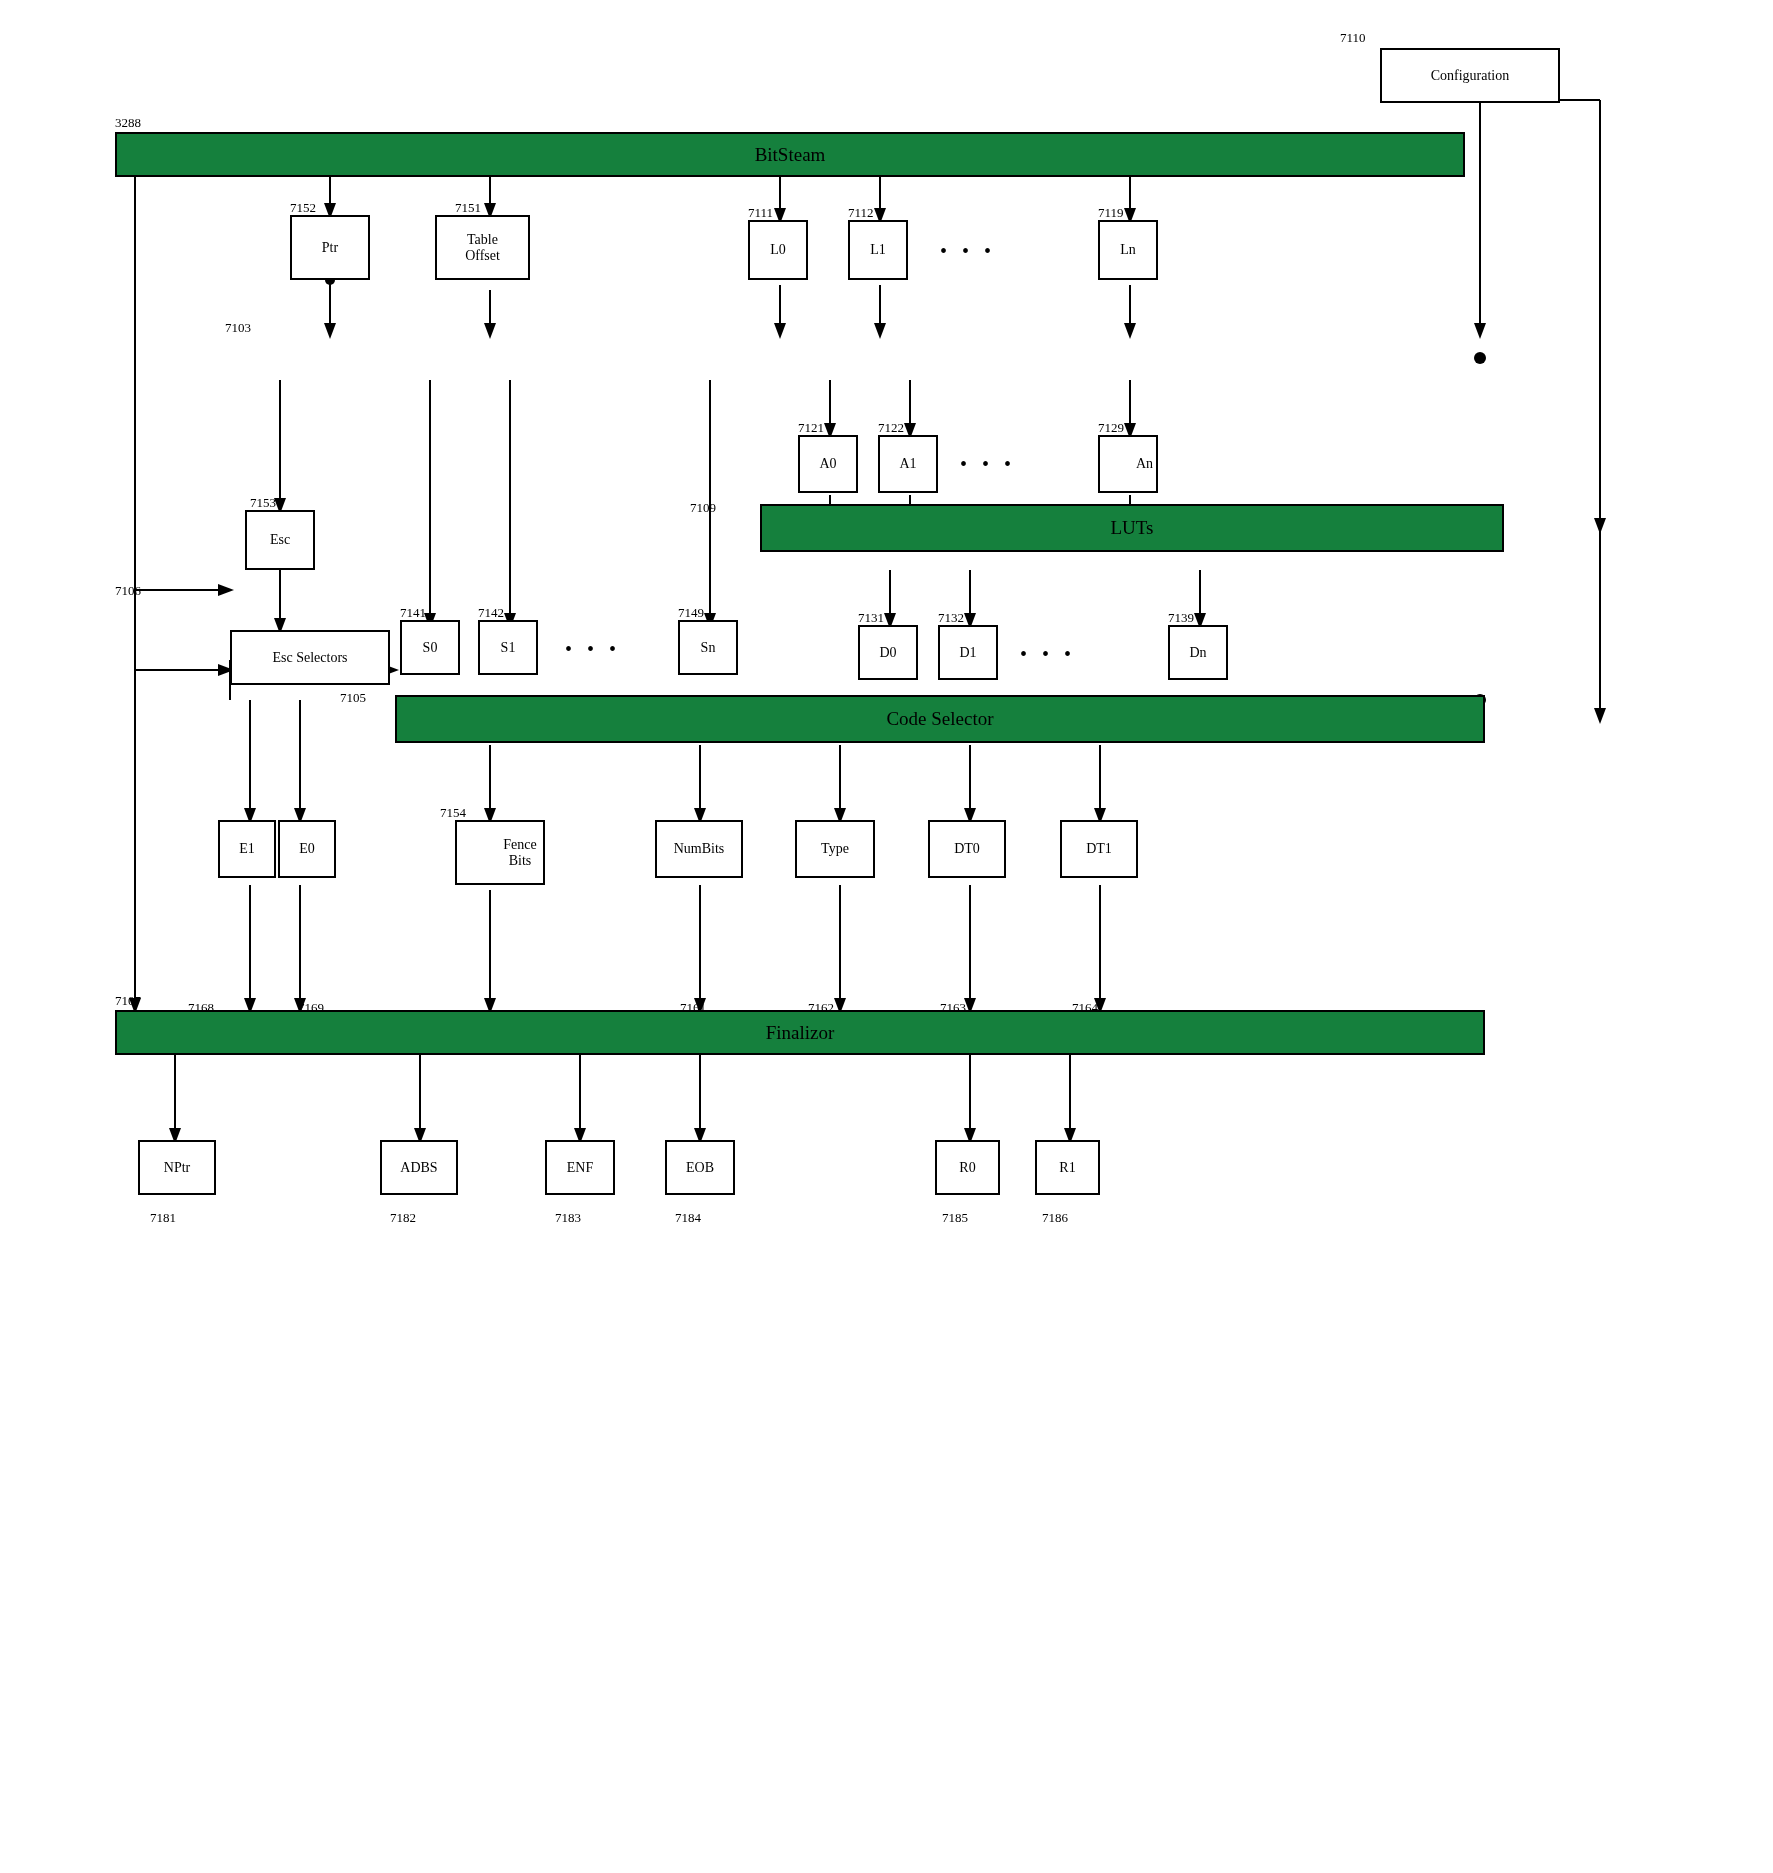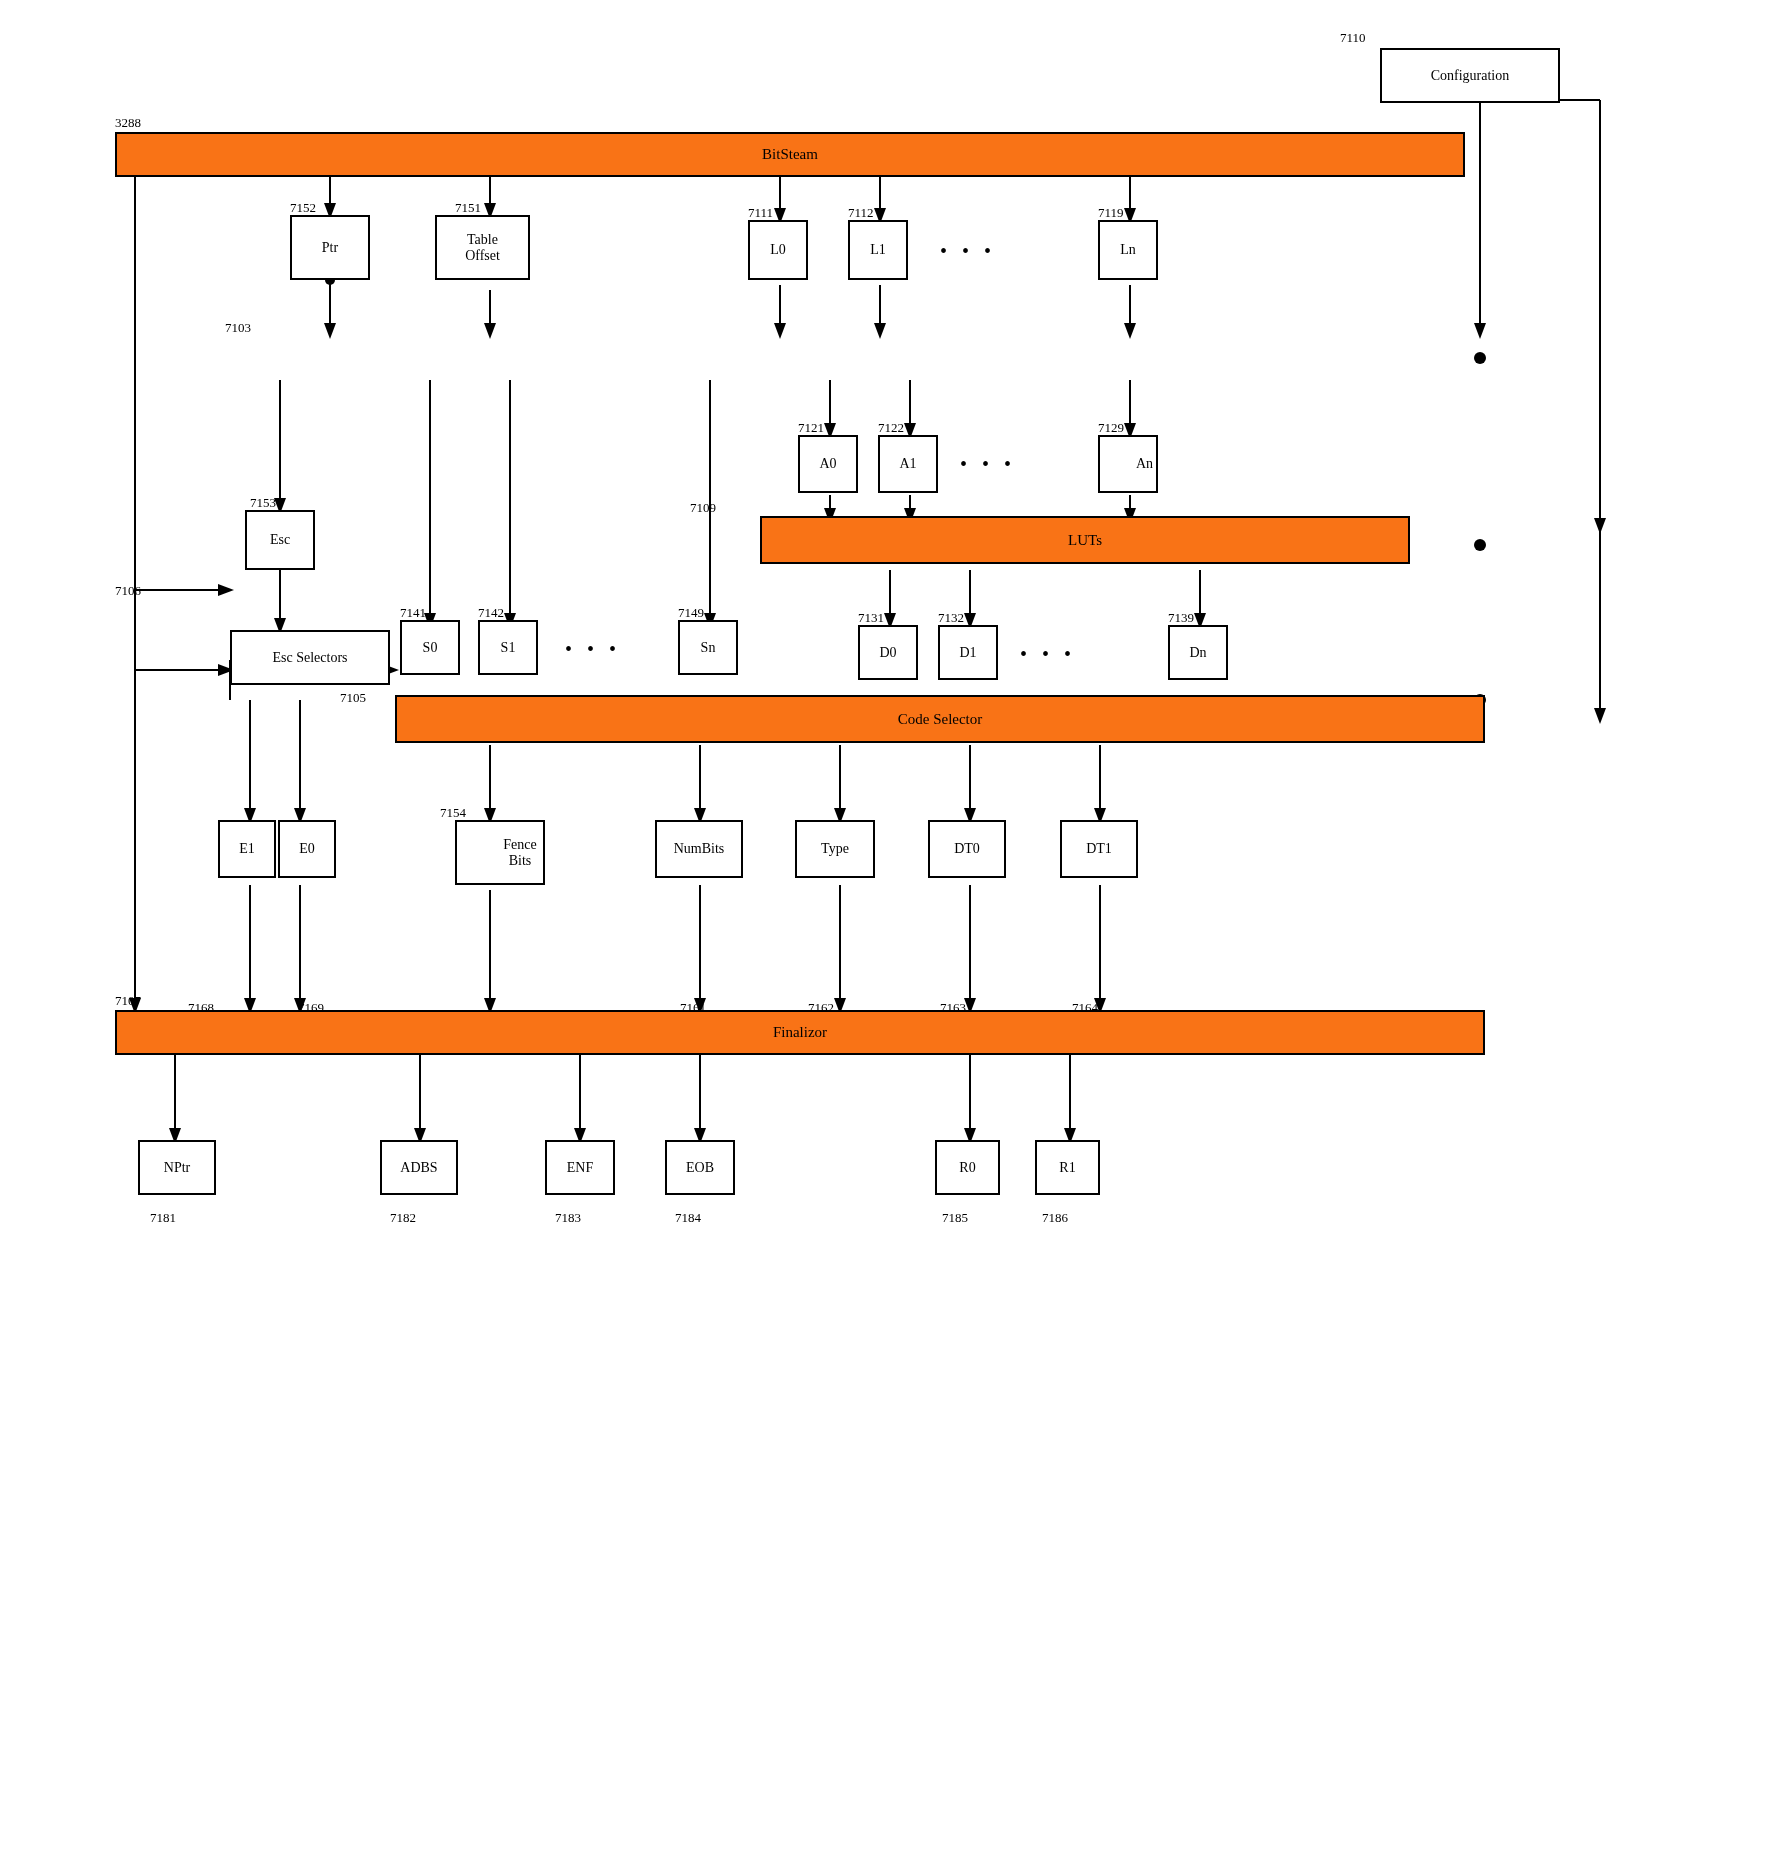--- a/index.html
+++ b/index.html
@@ -24,26 +24,26 @@
       background: #fff;
       display: flex;
       align-items: center;
       justify-content: center;
       text-align: center;
       font-size: 14px;
     }
     .box-wide {
       position: absolute;
       border: 2px solid #000;
-      background: #f97316;
+      background: #15803d;
       display: flex;
       align-items: center;
       justify-content: center;
       text-align: center;
-      font-size: 15px;
+      font-size: 19px;
     }
     .label {
       position: absolute;
       font-size: 13px;
       background: transparent;
     }
     svg.arrows {
       position: absolute;
       top: 0;
       left: 0;
@@ -231,21 +231,21 @@
   </div>
   <div class="label" style="left:878px; top:420px;">7122</div>
 
   <div class="label" style="left:960px; top:453px; font-size:20px; letter-spacing:5px;">• • •</div>
 
   <div class="box" style="left:1098px; top:435px; width:60px; height:58px;padding-left:33px;">
     <span>An</span>
   </div>
   <div class="label" style="left:1098px; top:420px;">7129</div>
 
-  <div class="box-wide" style="left:760px; top:516px; width:650px; height:48px;">
+  <div class="box-wide" style="left:760px; top:504px; width:744px; height:48px;">
     <span>LUTs</span>
   </div>
   <div class="label" style="left:690px; top:500px;">7109</div>
 
   <div class="box" style="left:245px; top:510px; width:70px; height:60px;">
     <span>Esc</span>
   </div>
   <div class="label" style="left:250px; top:495px;">7153</div>
 
   <div class="box" style="left:400px; top:620px; width:60px; height:55px;">

